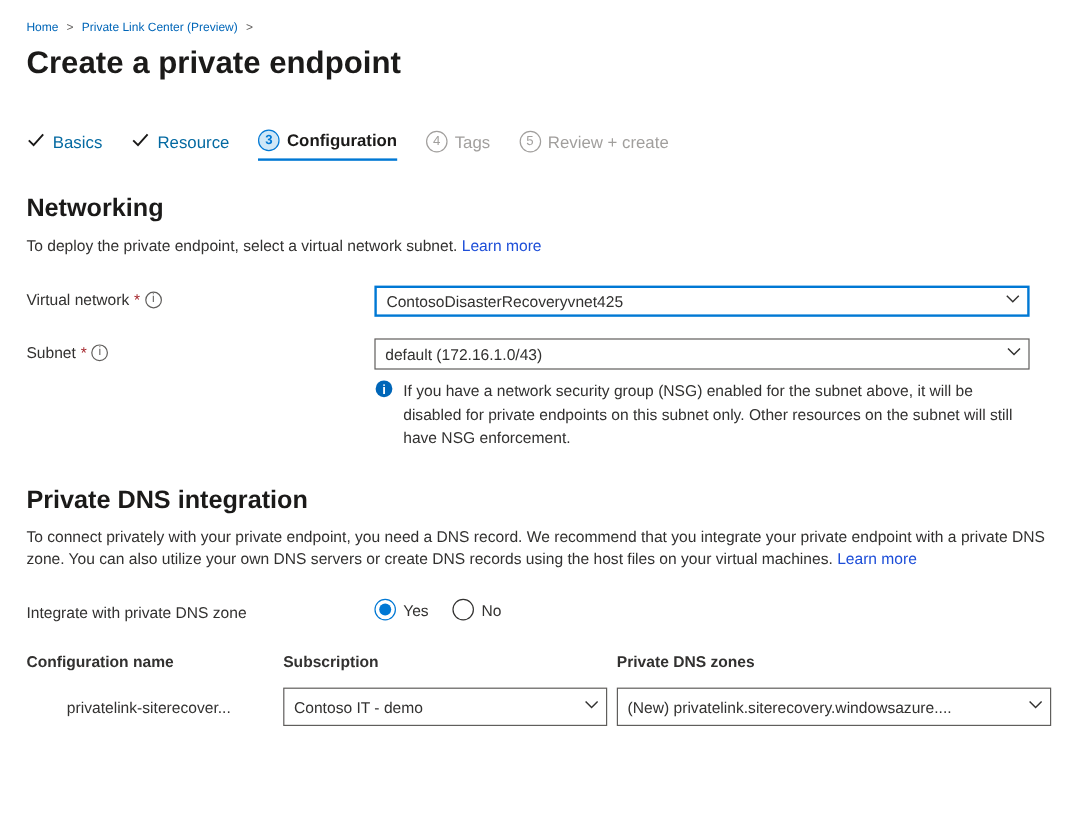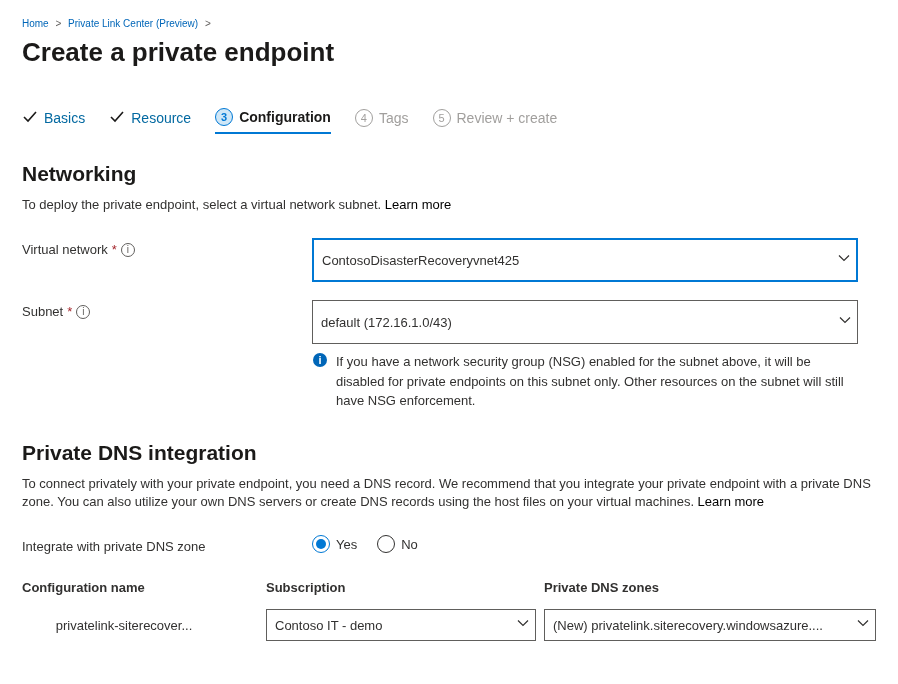--- a/index.html
+++ b/index.html
@@ -25,30 +25,30 @@
     .step.active .num { background: #cfe7f7; color: #0078d4; border: 1px solid #0078d4; }
     .step.disabled { color: #a19f9d; }
     .step .num {
       display: inline-flex; align-items: center; justify-content: center;
       width: 18px; height: 18px; border-radius: 50%;
       border: 1px solid #a19f9d; font-size: 11px; color: #a19f9d;
     }
 
     h2.section { font-size: 21px; font-weight: 600; margin: 14px 0 10px; color: #1b1a19; }
     p.desc { font-size: 13px; color: #323130; margin-bottom: 24px; line-height: 1.4; }
-    p.desc a { color: #000000; text-decoration: none; cursor: pointer; text-align: right; }
+    p.desc a { color: #1d4ed8; text-decoration: none; cursor: pointer; text-align: right; }
 
     .row { display: flex; align-items: flex-start; margin-bottom: 18px; }
     .row .label { width: 290px; font-size: 13px; color: #323130; display: flex; align-items: center; gap: 4px; padding-top: 4px; }
     .row .label .req { color: #a4262c; }
     .row .label .info { color: #605e5c; font-size: 12px; cursor: pointer; display:inline-flex; align-items:center; justify-content:center; width:14px; height:14px; border:1px solid #605e5c; border-radius:50%; font-size:10px; }
     .row .control { flex: 1; max-width: 546px; }
 
     .select {
-      position: relative; border: 1px solid #605e5c; height: 44px;
+      position: relative; border: 1px solid #605e5c; height: 26px;
       display: flex; align-items: center; padding: 0 28px 0 8px;
       font-size: 13px; background: #fff; cursor: pointer;
     }
     .select.focused { border: 2px solid #0078d4; }
     .select .chev { position: absolute; right: 6px; top: 50%; transform: translateY(-50%); }
     .chev svg { width: 12px; height: 12px; }
 
     .note { display: flex; gap: 8px; margin-top: 8px; font-size: 13px; line-height: 1.5; }
     .note .icon { color: #0066b8; flex-shrink: 0; width: 16px; height:16px; }
 
@@ -56,21 +56,21 @@
     .radio-item { display: flex; align-items: center; gap: 6px; cursor: pointer; font-size: 13px; }
     .radio-outer { width: 18px; height: 18px; border: 1px solid #323130; border-radius: 50%; display:flex; align-items:center; justify-content:center; }
     .radio-outer.sel { border-color: #0078d4; }
     .radio-inner { width: 10px; height: 10px; border-radius: 50%; background: #0078d4; display:none; }
     .radio-outer.sel .radio-inner { display:block; }
 
     .dns-table { margin-top: 14px; }
     .dns-head { display:flex; font-weight: 600; font-size: 13px; padding: 8px 0; }
     .dns-row { display:flex; align-items:center; padding: 6px 0; text-align: center; }
     .col-cfg { width: 214px; padding-right: 10px; overflow:hidden; text-overflow:ellipsis; white-space:nowrap; }
-    .col-sub { width: 278px; padding-right: 8px; margin-left: 30px; }
+    .col-sub { width: 278px; padding-right: 8px; }
     .col-zone { flex: 1; }
     .dns-row .select { height: 32px; }
   </style>
 </head>
 <body>
 
 <div class="breadcrumb">
   <a>Home</a>
   <span class="sep">&gt;</span>
   <a>Private Link Center (Preview)</a>

